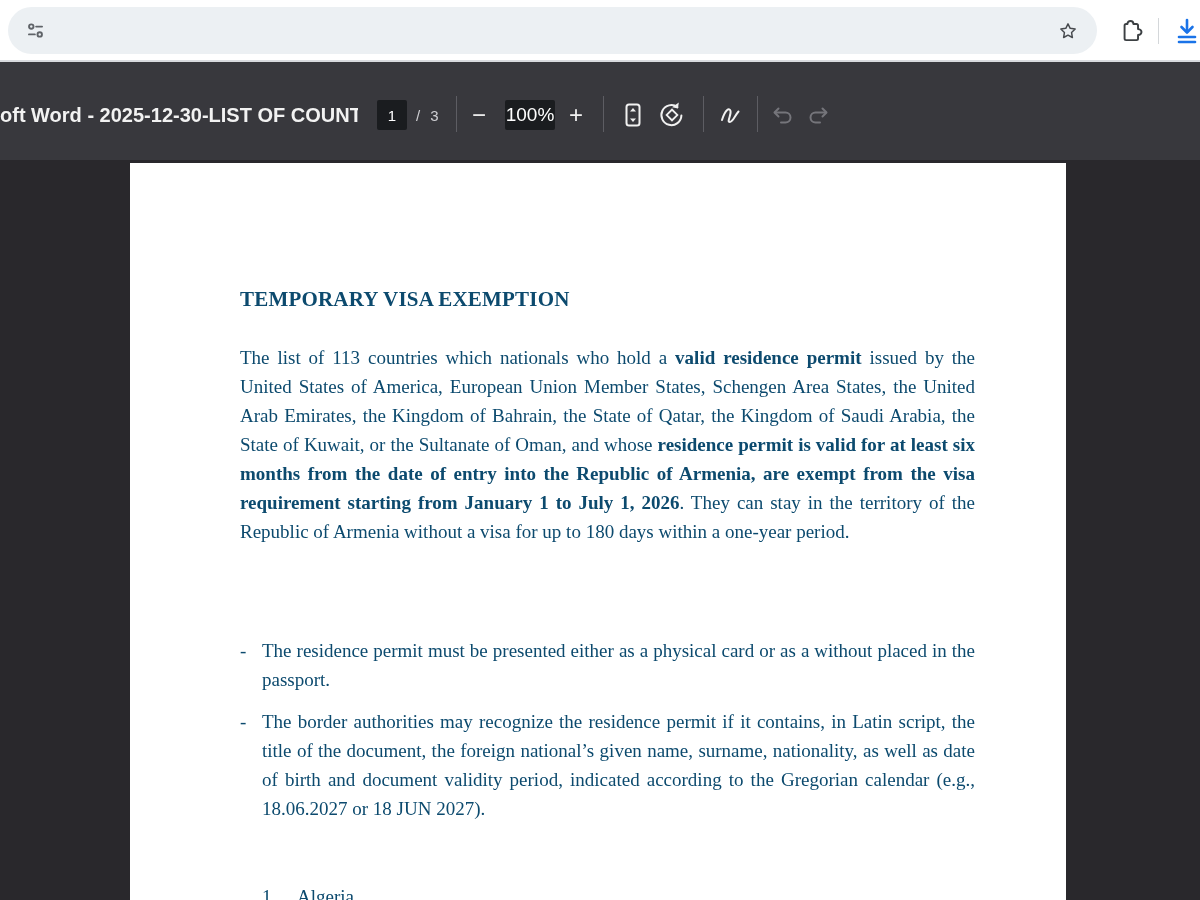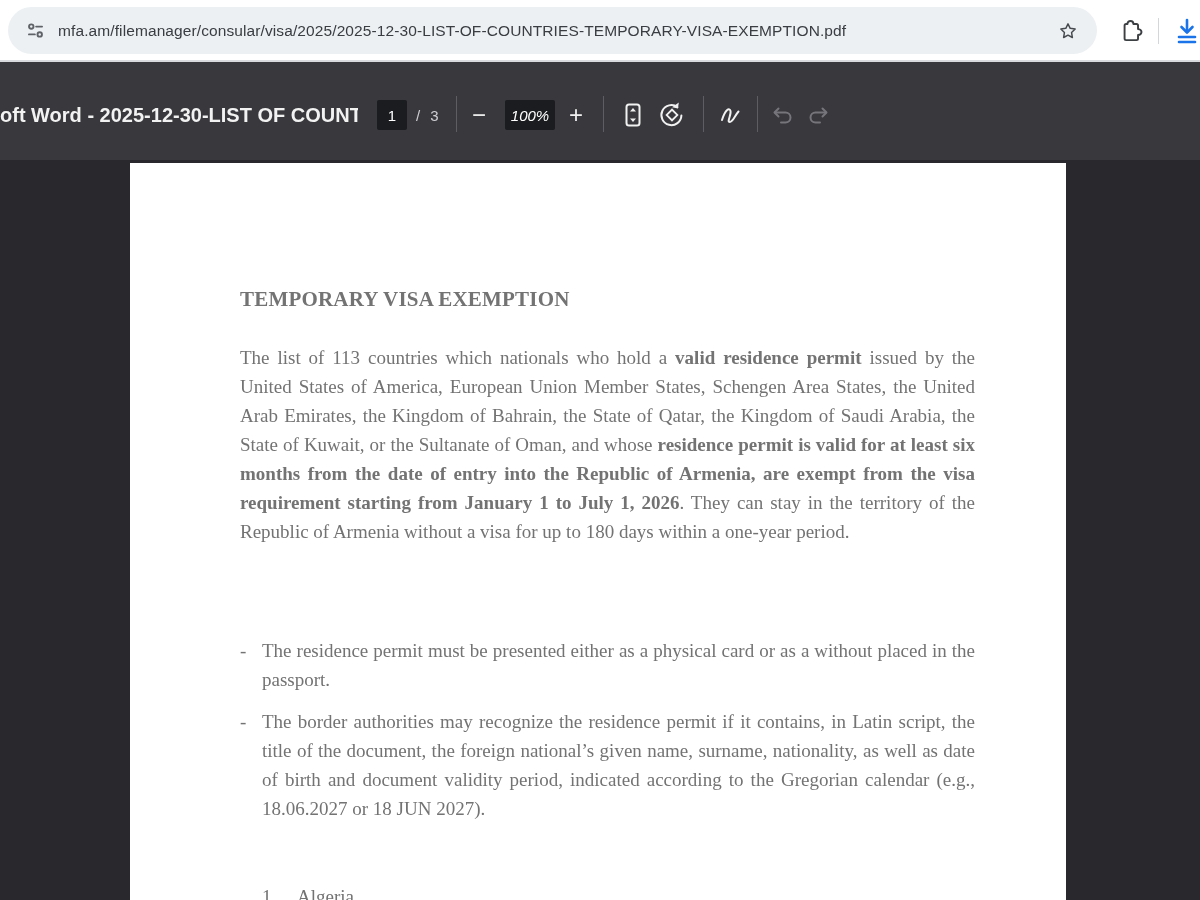--- a/index.html
+++ b/index.html
@@ -31,32 +31,32 @@
   .doc-title { position:absolute; left:0px; top:0; height:98px; width:358px;
                display:flex; align-items:center; padding-top:8px;
                color:#f2f2f2; font-size:20px; font-weight:600; white-space:nowrap; overflow:hidden; }
   .tb-item { position:absolute; top:0; height:98px; display:flex; align-items:center; padding-top:8px; }
   .page-box { width:30px; height:30px; background:#1a1c1f; border-radius:2px; color:#ffffff;
               font-size:15px; display:flex; align-items:center; justify-content:center; }
   .page-rest { color:#cfcfd3; font-size:15px; margin-left:9px; letter-spacing:1px; }
   .tb-sep { position:absolute; top:34px; width:1px; height:36px; background:#5d5d63; }
   .zoom-btn { color:#f1f1f1; font-size:24px; font-weight:400; cursor:pointer; line-height:1; }
   .zoom-box { width:50px; height:30px; background:#1a1c1f; border-radius:2px; color:#ffffff;
-              font-size:15px; display:flex; align-items:center; justify-content:center;font-style:italic; }
+              font-size:19px; display:flex; align-items:center; justify-content:center; }
   .tb-icon { cursor:pointer; display:flex; align-items:center; justify-content:center; }
 
   
   .viewer { position:absolute; left:0; top:160px; width:1200px; height:740px;
             background:#29282c; overflow:hidden; }
   .page { position:absolute; left:130px; top:3px; width:936px; height:1400px;
           background:#ffffff; }
 
   .doc { font-family:"Liberation Serif", serif; color:#161616; }
   .doc-block { position:absolute; left:110px; width:735px; font-family:"Liberation Serif", serif;
-               color:#737373; font-size:19px; line-height:29px; }
+               color:#0c4a6e; font-size:19px; line-height:29px; }
   .doc-h1 { font-size:21px; font-weight:bold; letter-spacing:0.2px; }
   .doc-p { text-align:justify; }
   .doc-h2 { font-weight:bold; text-decoration:underline; }
   .bullet-row { display:flex; }
   .bullet-marker { width:22px; flex:0 0 22px; }
   .bullet-text { flex:1; text-align:justify; }
   .list-row { display:flex; }
   .list-num { width:57px; flex:0 0 57px; padding-left:22px; }
 
   svg { display:block; }
@@ -69,21 +69,20 @@
     <span class="site-info">
       <svg width="19" height="19" viewBox="0 0 18 18">
         <g stroke="#5f6368" stroke-width="1.8" fill="none" stroke-linecap="round">
           <circle cx="5" cy="5.3" r="2.1"></circle>
           <line x1="9.6" y1="5.3" x2="15.2" y2="5.3"></line>
           <line x1="2.8" y1="12.7" x2="8.4" y2="12.7"></line>
           <circle cx="13" cy="12.7" r="2.1"></circle>
         </g>
       </svg>
     </span>
-    <span class="url-text">mfa.am/filemanager/consular/visa/2025/2025-12-30-LIST-OF-COUNTRIES-TEMPORARY-VISA-EXEMPTION.pdf</span>
     <span class="star-btn">
       <svg width="22" height="22" viewBox="0 0 24 24">
         <path d="M12 4.2 L14.4 9.1 L19.8 9.9 L15.9 13.7 L16.8 19.1 L12 16.5 L7.2 19.1 L8.1 13.7 L4.2 9.9 L9.6 9.1 Z" fill="none" stroke="#474a4e" stroke-width="1.6" stroke-linejoin="round"></path>
       </svg>
     </span>
   </div>
   <span class="ext-btn">
     <svg width="25" height="25" viewBox="0 0 26 26">
       <path d="M8.8 5.2 c0-1.9 1.4-3.2 3.1-3.2 s3.1 1.3 3.1 3.2 H18.2 a1.6 1.6 0 0 1 1.6 1.6 v3.7 c2 0 3.6 1.4 3.6 3.1 s-1.6 3.1-3.6 3.1 v3.7 a1.6 1.6 0 0 1 -1.6 1.6 H7.4 a1.6 1.6 0 0 1 -1.6-1.6 V6.8 a1.6 1.6 0 0 1 1.6-1.6 z" fill="none" stroke="#3c4043" stroke-width="2" stroke-linejoin="round"></path>
     </svg>

